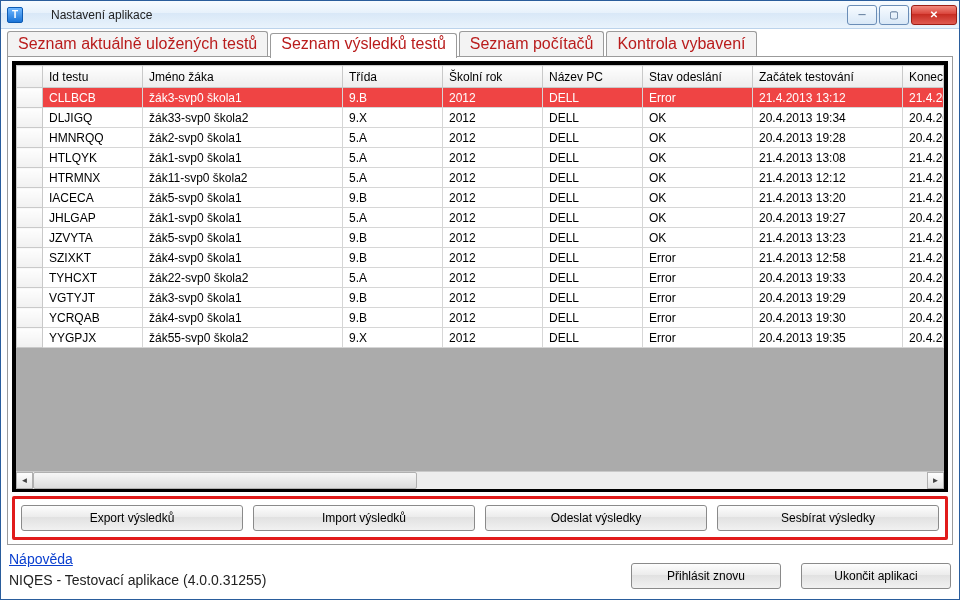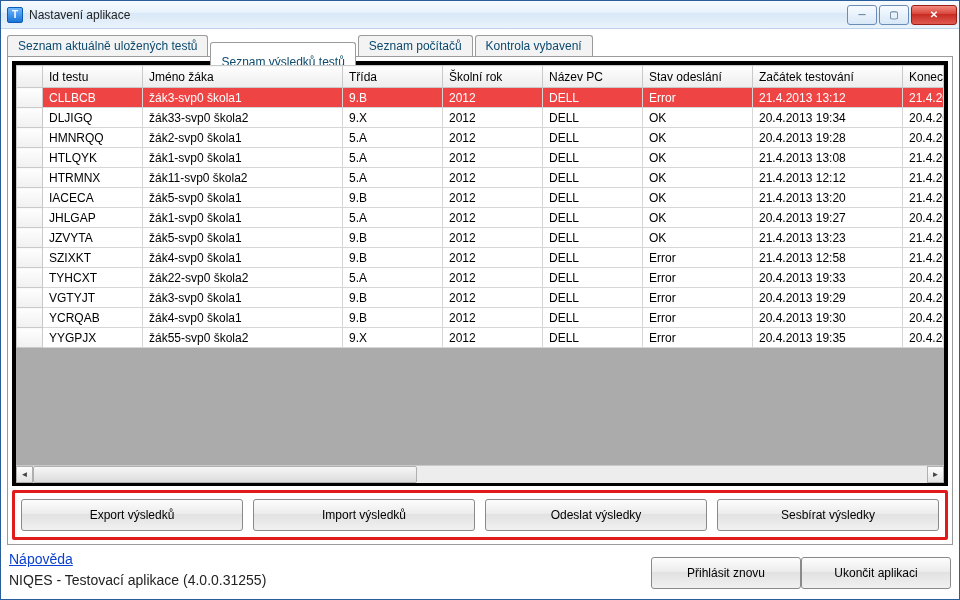--- a/index.html
+++ b/index.html
@@ -1,51 +1,51 @@
 <!DOCTYPE html>
 <html><head>
 <meta charset="utf-8">
 <style>
   * { box-sizing: border-box; }
   html, body { margin:0; padding:0; font-family: "Segoe UI", Tahoma, sans-serif; font-size:12px; background:#fff; }
   .window { width:960px; height:600px; border:1px solid #2a5d9c; background:#fff; display:flex; flex-direction:column; position:relative; }
   .titlebar { height:28px; background:linear-gradient(#f7fbff 0%, #e7f1fb 45%, #d9e8f7 46%, #e9f3fc 100%); border-bottom:1px solid #bcd3eb; display:flex; align-items:center; padding:0 2px 0 6px; }
   .titlebar-icon { width:16px; height:16px; background:linear-gradient(#6fb7ff,#1a74d8); border:1px solid #0d5bb3; border-radius:2px; margin-right:6px; display:flex; align-items:center; justify-content:center; color:#fff; font-weight:bold; font-size:10px; }
-  .title-text { flex:1; color:#222; font-size:12px; }
+  .title-text { flex:1; color:#222; font-size:12px;margin-left:22px; }
   .win-btns { display:flex; gap:0; }
   .win-btn { width:30px; height:20px; border:1px solid #6a8db7; border-radius:3px; margin-left:2px; display:flex; align-items:center; justify-content:center; font-size:10px; font-family:Arial,sans-serif; }
   .win-btn.min, .win-btn.max { background:linear-gradient(#f7fbff,#d9e8f7); color:#2a4c75; }
   .win-btn.close { width:46px; background:linear-gradient(#f28a7f,#d9433a 45%,#c72c22 46%,#e05a51); color:#fff; border-color:#9c1e15; font-weight:bold; }
   .win-btn span { pointer-events:none; }
   .content { flex:1; padding:4px 6px 6px 6px; display:flex; flex-direction:column; min-height:0; }
   .tabs { display:flex; align-items:flex-end; height:24px; margin-bottom:-1px; }
-  .tab { border:1px solid #9b9b9b; border-bottom:none; background:#f3f3f3; padding:3px 10px 4px 10px; font-size:12px; color:#0c4a6e; margin-right:2px; border-top-left-radius:3px; border-top-right-radius:3px; cursor:default; }
-  .tab.active { background:#fff; position:relative; top:17px; padding-top:12px; padding-bottom:5px; }
+  .tab { border:1px solid #9b9b9b; border-bottom:none; background:#f3f3f3; padding:3px 10px 4px 10px; font-size:16px; color:#b91c1c; margin-right:2px; border-top-left-radius:3px; border-top-right-radius:3px; cursor:default; }
+  .tab.active { background:#fff; position:relative; top:1px; padding-top:1px; padding-bottom:5px; }
   .tab-panel { flex:1; border:1px solid #9b9b9b; background:#fff; padding:4px; display:flex; flex-direction:column; min-height:0; }
   .grid-wrap { flex:1; border:4px solid #000000; display:flex; flex-direction:column; min-height:0; }
   .grid-scroll { flex:1; overflow:hidden; background:#ababab; position:relative; }
   table.grid { border-collapse:collapse; width:100%; background:#fff; table-layout:fixed; }
   table.grid th, table.grid td { border:1px solid #d6d6d6; padding:2px 6px; text-align:left; font-size:12px; white-space:nowrap; overflow:hidden; text-overflow:clip; height:20px; }
   table.grid th { background:linear-gradient(#fefefe,#ededed); border-color:#c9c9c9; font-weight:normal; color:#000; height:22px; }
   table.grid th.rowhdr, table.grid td.rowhdr { width:26px; background:linear-gradient(#fefefe,#ededed); border-color:#c9c9c9; }
   table.grid td.rowhdr { background:linear-gradient(#fefefe,#f1f1f1); }
   tr.selected td { background:#ef4444; color:#fff; }
   tr.selected td.rowhdr { background:linear-gradient(#fefefe,#f1f1f1); color:#000; }
   .hscroll { height:17px; background:#f1f1f1; border-top:1px solid #c9c9c9; display:flex; align-items:center; }
   .hscroll .arrow { width:17px; height:17px; background:linear-gradient(#fefefe,#e3e3e3); border:1px solid #b0b0b0; display:flex; align-items:center; justify-content:center; font-size:8px; color:#444; }
   .hscroll .track { flex:1; height:17px; position:relative; background:#ededed; }
   .hscroll .thumb { position:absolute; left:0; top:0; bottom:0; width:43%; background:linear-gradient(#f7f7f7,#dcdcdc); border:1px solid #b0b0b0; border-radius:2px; }
   .btn-row { display:flex; justify-content:flex-end; gap:10px; padding:6px 2px 4px 2px; }
   .btn-row.highlight { border:3px solid #e11b1b; border-radius:2px; padding:6px 6px; margin-top:4px; justify-content:flex-start; }
-  .btn { min-width:150px; height:32px; border:1px solid #8a8a8a; border-radius:3px; background:linear-gradient(#fdfdfd,#ececec 45%,#e1e1e1 46%,#f1f1f1); font-size:12px; color:#000; padding:0 16px; cursor:default; }
+  .btn { min-width:150px; height:26px; border:1px solid #8a8a8a; border-radius:3px; background:linear-gradient(#fdfdfd,#ececec 45%,#e1e1e1 46%,#f1f1f1); font-size:12px; color:#000; padding:0 16px; cursor:default; }
   .btn-row.highlight .btn { flex:1; }
   .footer { display:flex; align-items:flex-end; padding:4px 2px 2px 2px; gap:20px; }
   .footer-left { flex:1; font-size:14px; color:#222; line-height:1.5; }
   .footer-left a { color:#0a3fcf; text-decoration:underline; }
-  .footer-btns { display:flex; gap:0; padding-bottom:2px; }
+  .footer-btns { display:flex; gap:20px; padding-bottom:2px; }
 </style>
 </head>
 <body>
 
 <div class="window">
 
   <div class="titlebar">
     <div class="titlebar-icon">T</div>
     <div class="title-text">Nastavení aplikace</div>
     <div class="win-btns">

